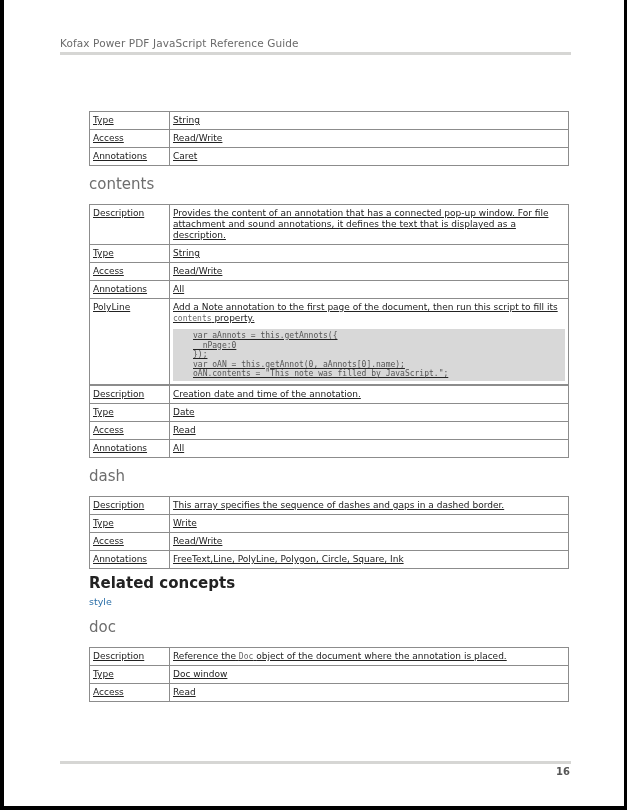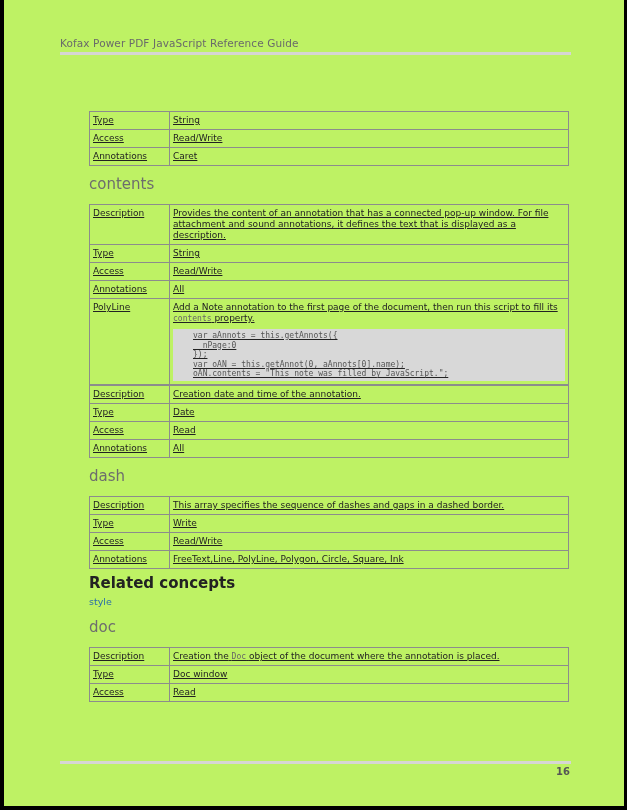--- a/index.html
+++ b/index.html
@@ -2,21 +2,21 @@
 <html><head>
   <meta charset="utf-8">
   <style>
     html, body { margin: 0; padding: 0; }
     body {
       width: 627px; height: 810px; background: #000; position: relative; overflow: hidden;
       font-family: "DejaVu Sans", sans-serif;
     }
     .page {
       position: absolute; left: 4px; top: 0; width: 620px; height: 806px;
-      background: #bef264;
+      background: #ffffff;
     }
     .running-header {
       position: absolute; left: 56px; top: 37px;
       font-size: 10.5px; color: #6a6a6a; letter-spacing: 0.1px;
     }
     .header-rule {
       position: absolute; left: 56px; top: 52px; width: 511px; height: 3px; background: #d6d6d4;
     }
     .footer-rule {
       position: absolute; left: 56px; top: 761px; width: 511px; height: 3px; background: #d6d6d4;
@@ -156,21 +156,21 @@
     <div class="related-title">Related concepts</div>
     <a class="related-link">style</a>
 
     
     <div class="section-title">doc</div>
     <table class="props">
       <tbody>
           <tr>
         <td class="k">Description</td>
         <td>
-          <span>Creation the</span>
+          <span>Reference the</span>
           <span class="mono">Doc</span>
           <span>object of the document where the annotation is placed.</span>
         </td>
       </tr>
       <tr>
         <td class="k">Type</td>
         <td>Doc window</td>
       </tr>
       <tr>
         <td class="k">Access</td>

